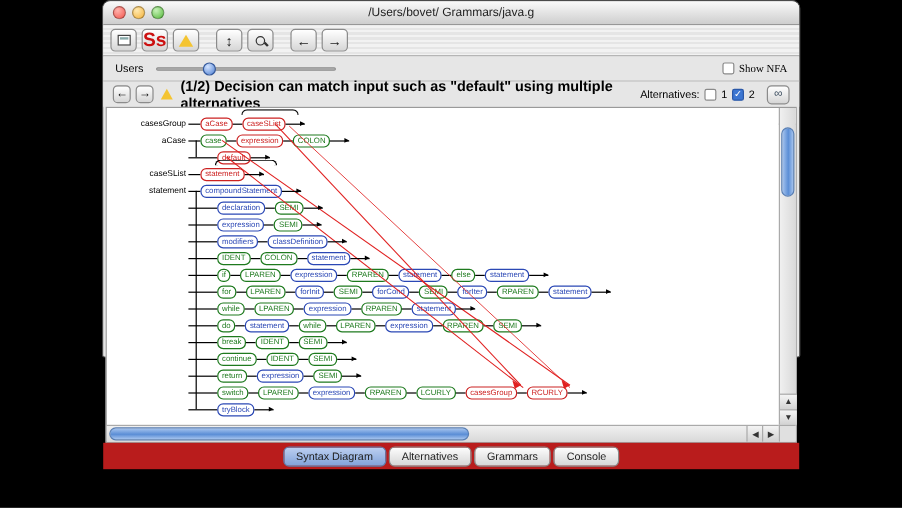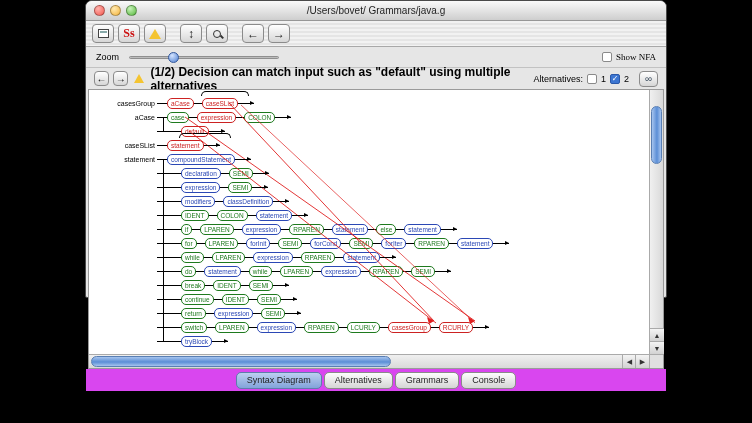--- a/index.html
+++ b/index.html
@@ -20,21 +20,21 @@
   .title { flex:1; text-align:center; font-size:10px; color:#1e1e1e; }
 
   
   .toolbar { height:26px; display:flex; align-items:center; gap:4px; padding:0 6px;
              background:repeating-linear-gradient(180deg,#f2f2f2 0 2px,#e5e5e5 2px 4px);
              border-bottom:1px solid #a8a8a8; }
   .tbtn { width:22px; height:19px; border:1px solid #8b8b8b; border-radius:4px;
           background:linear-gradient(#ffffff,#d6d6d6); display:flex; align-items:center;
           justify-content:center; font-size:11px; color:#222; cursor:default; }
   .tbtn.gap { margin-left:10px; }
-  .ss { color:#cc1111; font-weight:bold; font-size:12px;font-family:Liberation Serif, serif; }
+  .ss { color:#cc1111; font-weight:bold; font-size:16px; }
   .tri { width:0; height:0; border-left:6px solid transparent; border-right:6px solid transparent;
          border-bottom:10px solid #f4c431; position:relative; }
   .mini-doc { width:11px; height:9px; border:1px solid #444; background:#fff; position:relative; }
   .mini-doc::before { content:""; position:absolute; left:1px; right:1px; top:1px; height:2px; background:#8aa; }
   .mag { width:8px; height:8px; border:1.5px solid #333; border-radius:50%; position:relative; }
   .mag::after { content:""; position:absolute; width:4px; height:1.5px; background:#333;
                 right:-4px; bottom:-1px; transform:rotate(45deg); }
   .arrow-glyph { font-weight:bold; font-size:12px; line-height:1; }
 
   
@@ -103,21 +103,21 @@
   .hthumb { position:absolute; left:2px; top:1px; height:11px; width:300px; border-radius:6px;
             border:1px solid #597fb4; background:linear-gradient(#a6c4ee,#5b8ed6 55%,#a6c4ee); }
   .hbtn { position:absolute; top:0; width:14px; height:13px; font-size:7px; display:flex;
           align-items:center; justify-content:center; color:#333; border-left:1px solid #aaa;
           background:linear-gradient(#f4f4f4,#d2d2d2); }
   .scorner { position:absolute; right:0; bottom:0; width:14px; height:14px; background:#e0e0e0;
              border-left:1px solid #aaa; border-top:1px solid #aaa; }
 
   
   .tabbar { position:absolute; left:0; right:0; top:368px; height:22px; display:flex;
-            justify-content:center; align-items:center; gap:2px; background:#d946ef; }
+            justify-content:center; align-items:center; gap:2px; background:#b91c1c; }
   .tab { padding:2px 10px 3px; font-size:9px; border:1px solid #8a8a8a; border-radius:5px;
          background:linear-gradient(#fdfdfd,#d5d5d5); color:#222; }
   .tab.selected { background:linear-gradient(#bccff0,#82a3da); border-color:#5f7dab; }
 
   
   .statusbar { position:absolute; left:0; right:0; bottom:0; height:20px; display:flex;
                font-size:9px; background:linear-gradient(#ededed,#d3d3d3);
                border-top:1px solid #9b9b9b; border-radius:0 0 2px 2px; }
   .scell { border-right:1px solid #a8a8a8; box-shadow:inset 0 1px 2px rgba(0,0,0,.12);
            padding:4px 6px 0; background:#e2e2e2; white-space:nowrap; }
@@ -156,21 +156,21 @@
       </div>
     <div class="tbtn gap">
         <span class="arrow-glyph">←</span>
       </div>
     <div class="tbtn">
         <span class="arrow-glyph">→</span>
       </div>
   </div>
 
   <div class="zoomrow">
-    <span>Zoom</span>
+    <span>Users</span>
     <div class="slider">
       <div class="track"></div>
       <div class="knob"></div>
     </div>
     <label class="shownfa">
       <span class="cb"></span>
       <span>Show NFA</span>
     </label>
   </div>
 

